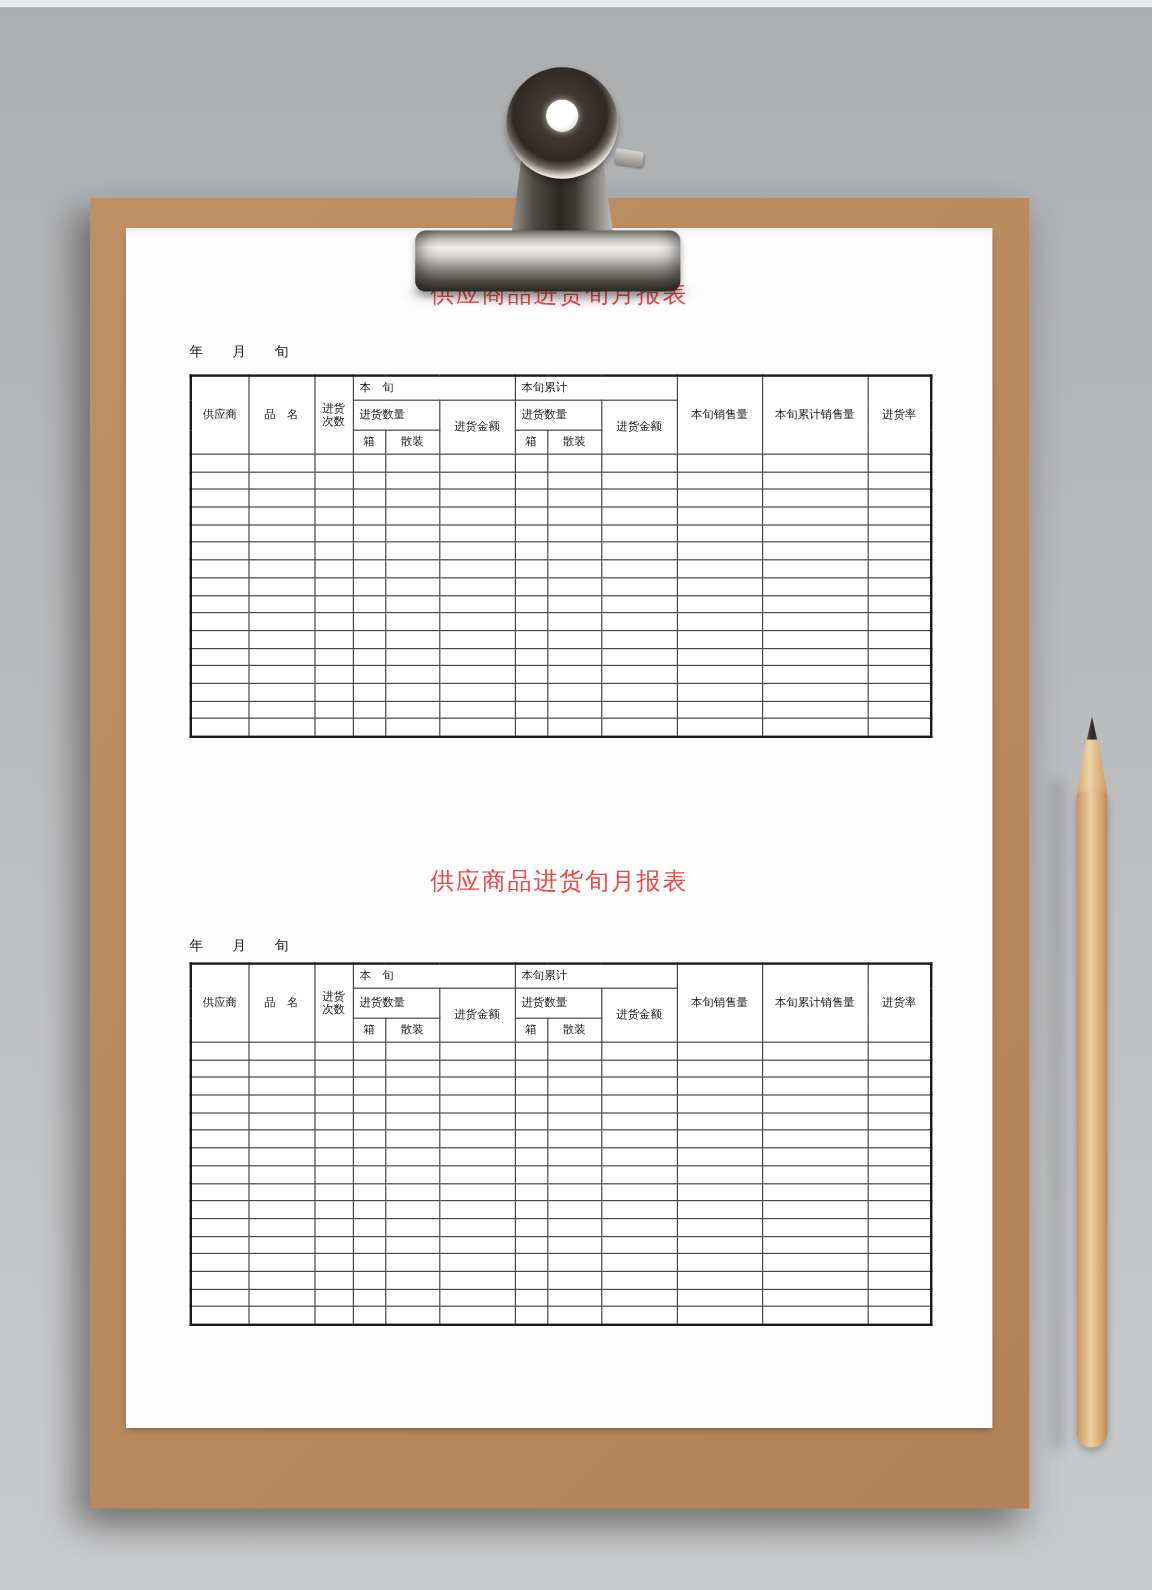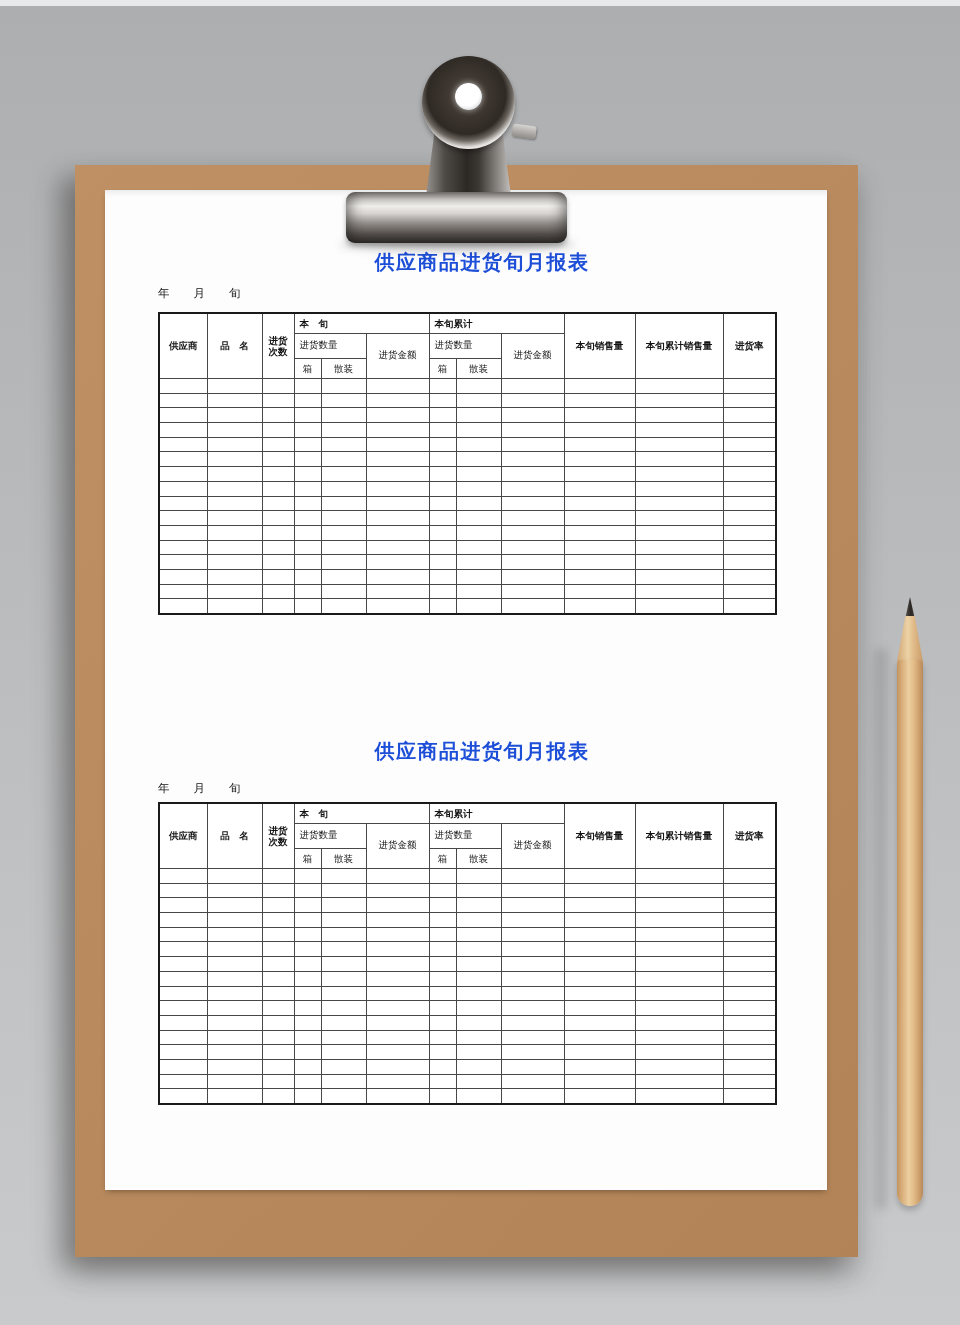--- a/index.html
+++ b/index.html
@@ -20,43 +20,43 @@
     box-shadow:-16px 12px 24px rgba(52,50,48,.38),0 16px 26px rgba(52,50,48,.28);
   }
   .paper{
     position:absolute;left:30px;top:25px;width:722px;height:1000px;
     background:#fdfdfe;
     box-shadow:0 3px 6px -2px rgba(0,0,0,.35), inset 0 8px 10px -8px rgba(0,0,0,.14);
   }
 
   
   .form-title{
-    position:absolute;left:0;width:100%;margin:16px;
-    text-align:center;font-size:20px;font-weight:700;letter-spacing:1.5px;
-    line-height:20px;color:#1d4ed8;
+    position:absolute;left:0;width:100%;margin:0;
+    text-align:center;font-size:20px;font-weight:400;letter-spacing:1.5px;
+    line-height:20px;color:#ef4444;
   }
   #title-1{top:46px;}
   #title-2{top:535px;}
   .date-line{position:absolute;left:53px;font-size:11.5px;color:#141414;}
   #date-1{top:96px;}
   #date-2{top:591px;}
   .date-line span{margin-right:24px;}
 
   .report-table{
     position:absolute;left:53px;width:617px;
     border-collapse:collapse;table-layout:fixed;
     border:2px solid #1a1a1a;background:#fff;
   }
   #table-1{top:122px;}
   #table-2{top:612px;}
   .report-table th,.report-table td{
     border:1px solid #474747;padding:0 2px;
     font-weight:normal;font-size:9.5px;color:#141414;line-height:1.2;
   }
-  .hr1 th{height:19px;font-weight:bold;}
+  .hr1 th{height:19px;}
   .hr2 th{height:24px;font-family:Liberation Mono, monospace;}
   .hr3 th{height:19px;}
   .report-table th.al{text-align:left;padding-left:5px;}
   .report-table tbody td{height:13.7px;}
   .two-line span{display:block;}
 
   
   .clip-shadow{
     position:absolute;left:340px;top:238px;width:235px;height:13px;
     background:rgba(60,55,50,.28);border-radius:50%;filter:blur(4px);

